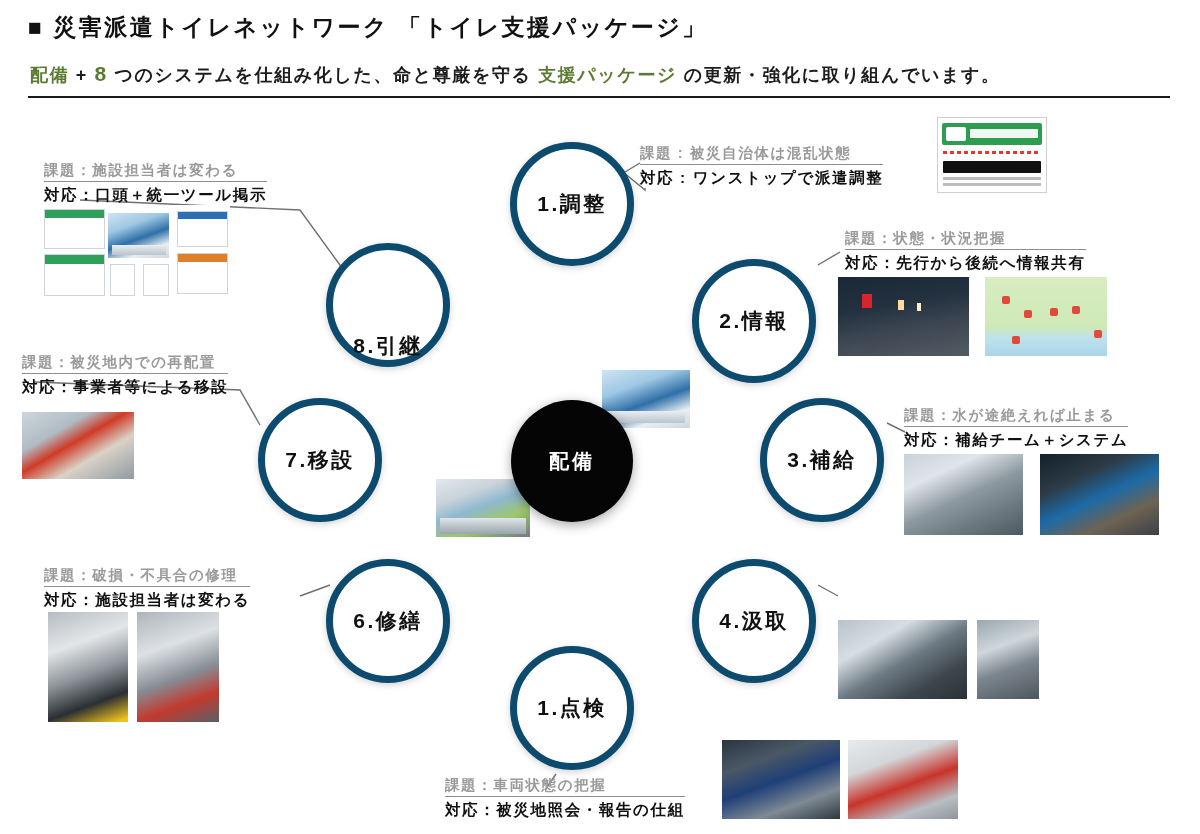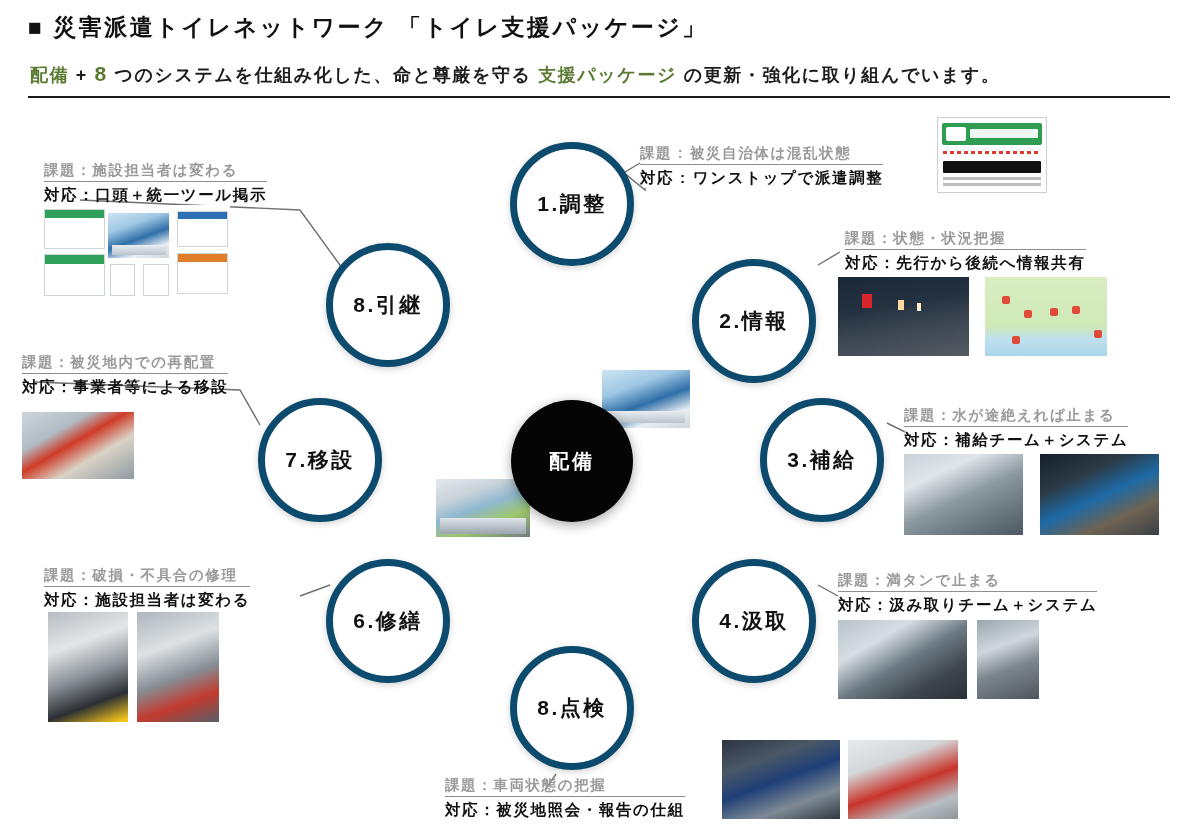--- a/index.html
+++ b/index.html
@@ -204,32 +204,32 @@
 
   <div class="circle" style="left:760px; top:398px; width:124px; height:124px;text-align:center;">
     <span>3.補給</span>
   </div>
 
   <div class="circle" style="left:692px; top:559px; width:124px; height:124px;justify-content:center;">
     <span>4.汲取</span>
   </div>
 
   <div class="circle" style="left:510px; top:646px; width:124px; height:124px;">
-    <span>8.点検</span>
+    <span>1.点検</span>
   </div>
 
   <div class="circle" style="left:326px; top:559px; width:124px; height:124px;">
     <span>6.修繕</span>
   </div>
 
   <div class="circle" style="left:258px; top:398px; width:124px; height:124px;">
     <span>7.移設</span>
   </div>
 
-  <div class="circle" style="left:326px; top:243px; width:124px; height:124px;">
+  <div class="circle" style="left:326px; top:243px; width:124px; height:124px;align-items:flex-end;">
     <span>8.引継</span>
   </div>
 
   <div class="circle center" style="left:511px; top:400px; width:122px; height:122px;">
     <span>配備</span>
   </div>
 
   <div class="lbl" style="left:44px; top:160px;">
     <div class="issue">課題：施設担当者は変わる</div>
     <div class="resp">対応：口頭＋統一ツール掲示</div>
@@ -243,24 +243,20 @@
   <div class="lbl" style="left:838px; top:228px;margin-left:7px;">
     <div class="issue">課題：状態・状況把握</div>
     <div class="resp">対応：先行から後続へ情報共有</div>
   </div>
 
   <div class="lbl" style="left:904px; top:405px;">
     <div class="issue">課題：水が途絶えれば止まる</div>
     <div class="resp">対応：補給チーム＋システム</div>
   </div>
 
-  <div class="lbl" style="left:838px; top:570px;">
-    <div class="issue">課題：満タンで止まる</div>
-    <div class="resp">対応：汲み取りチーム＋システム</div>
-  </div>
 
   <div class="lbl" style="left:445px; top:775px;">
     <div class="issue">課題：車両状態の把握</div>
     <div class="resp">対応：被災地照会・報告の仕組</div>
   </div>
 
   <div class="lbl" style="left:44px; top:565px;">
     <div class="issue">課題：破損・不具合の修理</div>
     <div class="resp">対応：施設担当者は変わる</div>
   </div>

